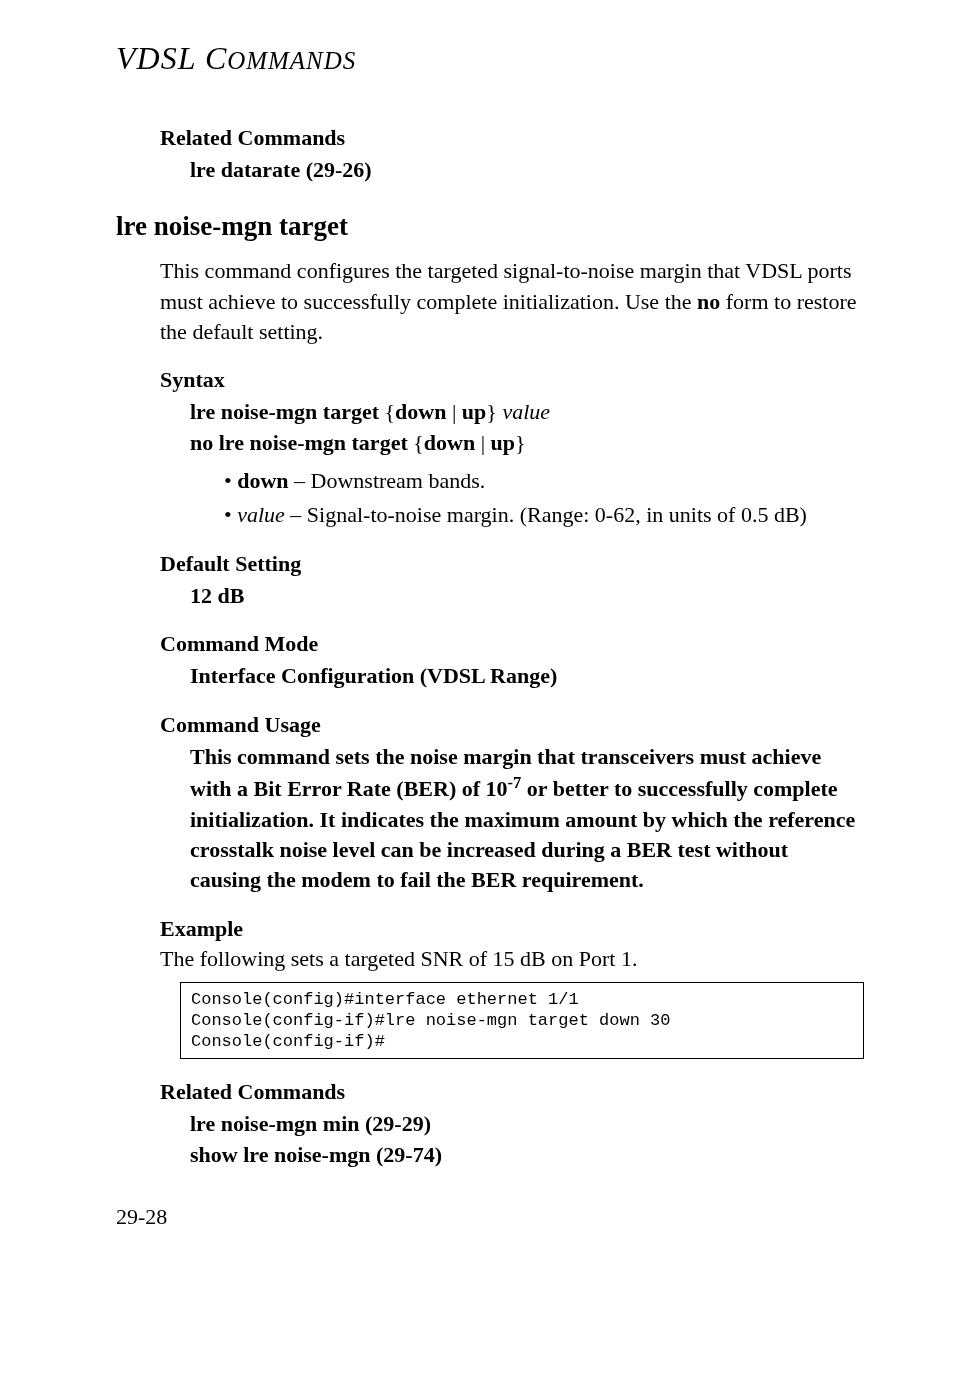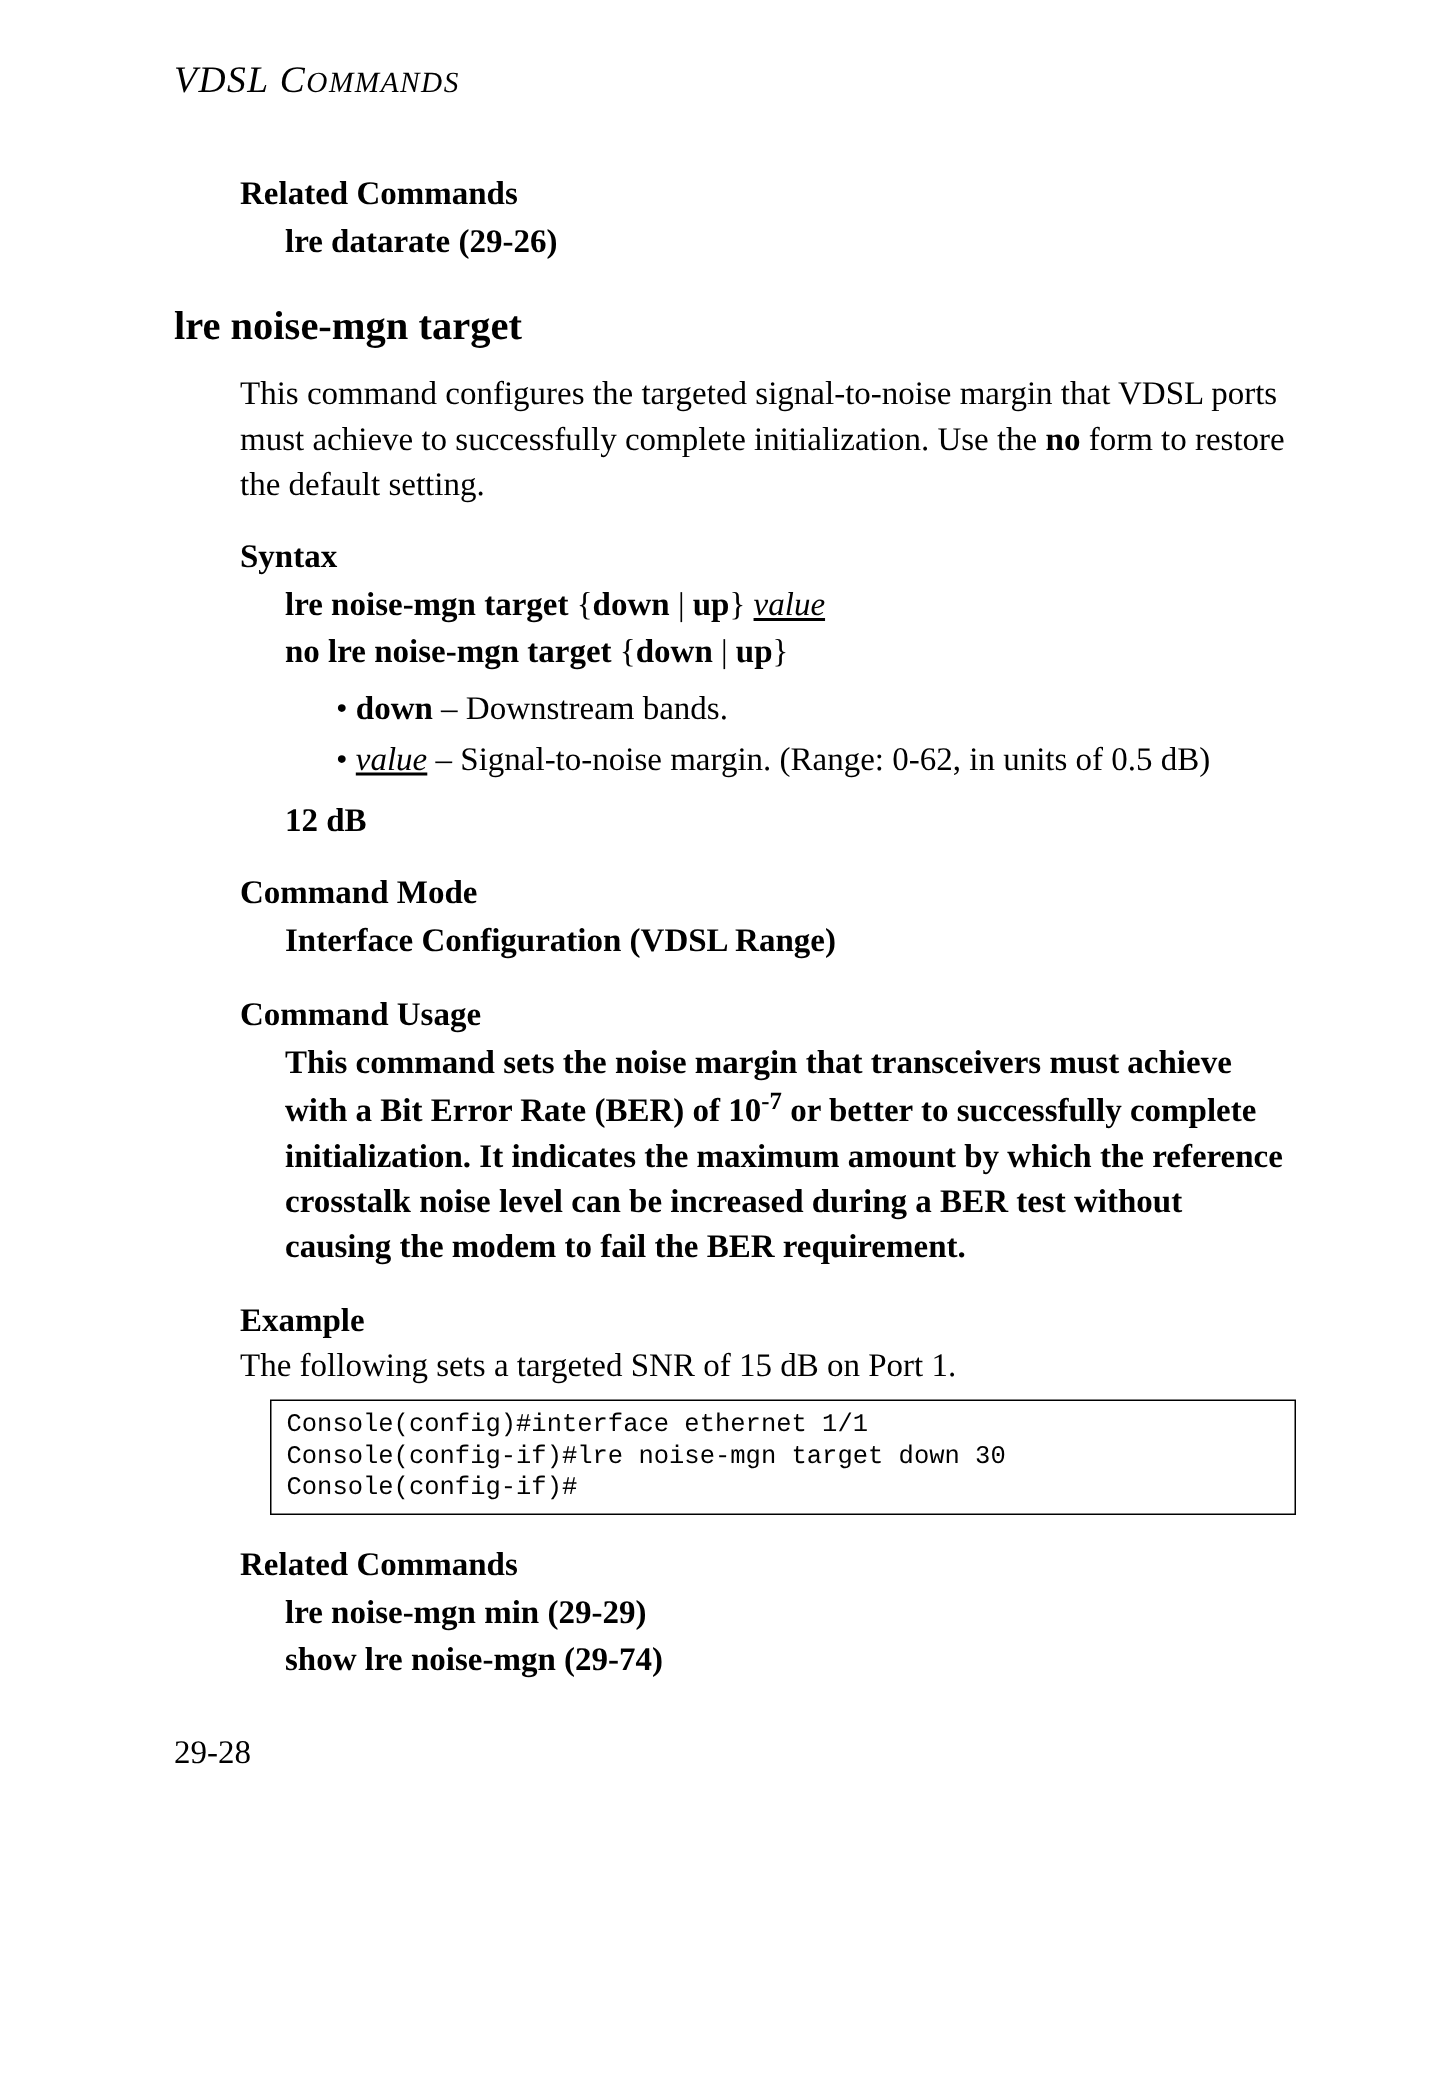--- a/index.html
+++ b/index.html
@@ -9,21 +9,21 @@
     font-family: Garamond, "Times New Roman", Times, serif;
     color: #000;
     width: 954px;
   }
   .page {
     padding: 40px 90px 60px 116px;
     box-sizing: border-box;
   }
   .running-header {
     font-style: italic;
-    font-size: 25px;
+    font-size: 32px;
     letter-spacing: 1px;
     margin-bottom: 48px;
   }
   .h-related, .h-syntax, .h-default, .h-cmdmode, .h-usage, .h-example, .h-related2 {
     font-weight: bold;
     font-size: 22px;
     margin-top: 20px;
     margin-bottom: 4px;
     margin-left: 44px;
   }
@@ -54,21 +54,21 @@
     font-family: "Courier New", Courier, monospace;
     font-size: 17px;
     line-height: 1.25;
     white-space: pre;
   }
   .page-num {
     font-size: 22px;
     margin-top: 34px;
   }
   .bold { font-weight: bold; }
-  .ital { font-style: italic; text-decoration: underline; }
+  .ital { font-style: italic; }
   .sup { font-size: 0.75em; vertical-align: super; }
   .syntax-block { margin-left: 74px; font-size: 22px; line-height: 1.4; margin-top:4px; margin-bottom:6px;}
   .nowrap { white-space: normal; }
   .after-example { margin-left: 44px; font-size: 22px; margin-top:4px; margin-bottom:10px;}
 </style>
 </head>
 <body>
 
 <div class="page">
 
@@ -94,20 +94,21 @@
     <div>
       <span class="bold">no lre noise-mgn target</span><span> {</span><span class="bold">down</span><span> | </span><span class="bold">up</span><span>}</span>
     </div>
   </div>
 
   <ul class="bullets">
     <li><span class="bold">down</span><span> – Downstream bands.</span></li>
     <li><span class="ital">value</span><span> – Signal-to-noise margin. (Range: 0-62, in units of 0.5 dB)</span></li>
   </ul>
 
+  <div class="h-default">Default Setting</div>
   <div class="indent1">12 dB</div>
 
   <div class="h-cmdmode">Command Mode</div>
   <div class="indent1">Interface Configuration (VDSL Range)</div>
 
   <div class="h-usage">Command Usage</div>
   <div class="indent1 para">
     <span>This command sets the noise margin that transceivers must achieve with a Bit Error Rate (BER) of 10</span><span class="sup">-7</span><span> or better to successfully complete initialization. It indicates the maximum amount by which the reference crosstalk noise level can be increased during a BER test without causing the modem to fail the BER requirement.</span>
   </div>
 

